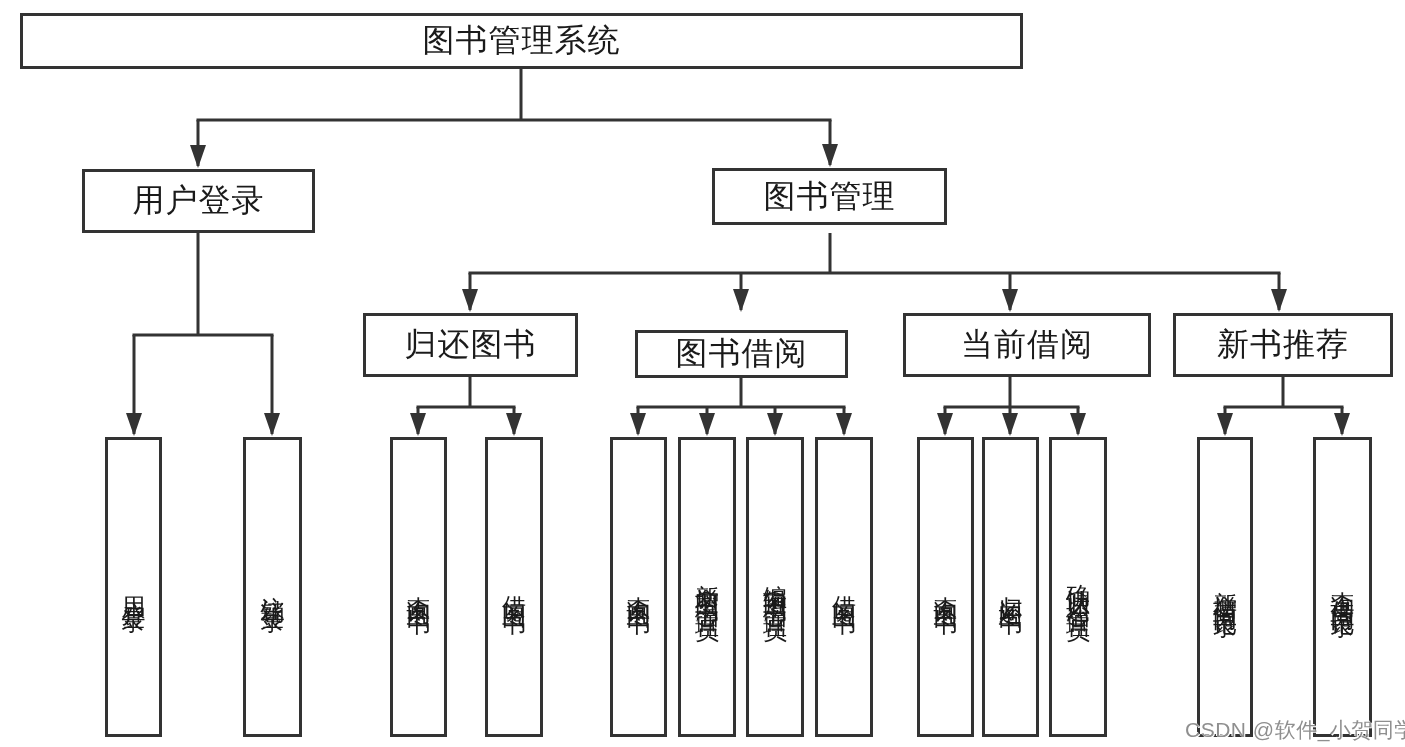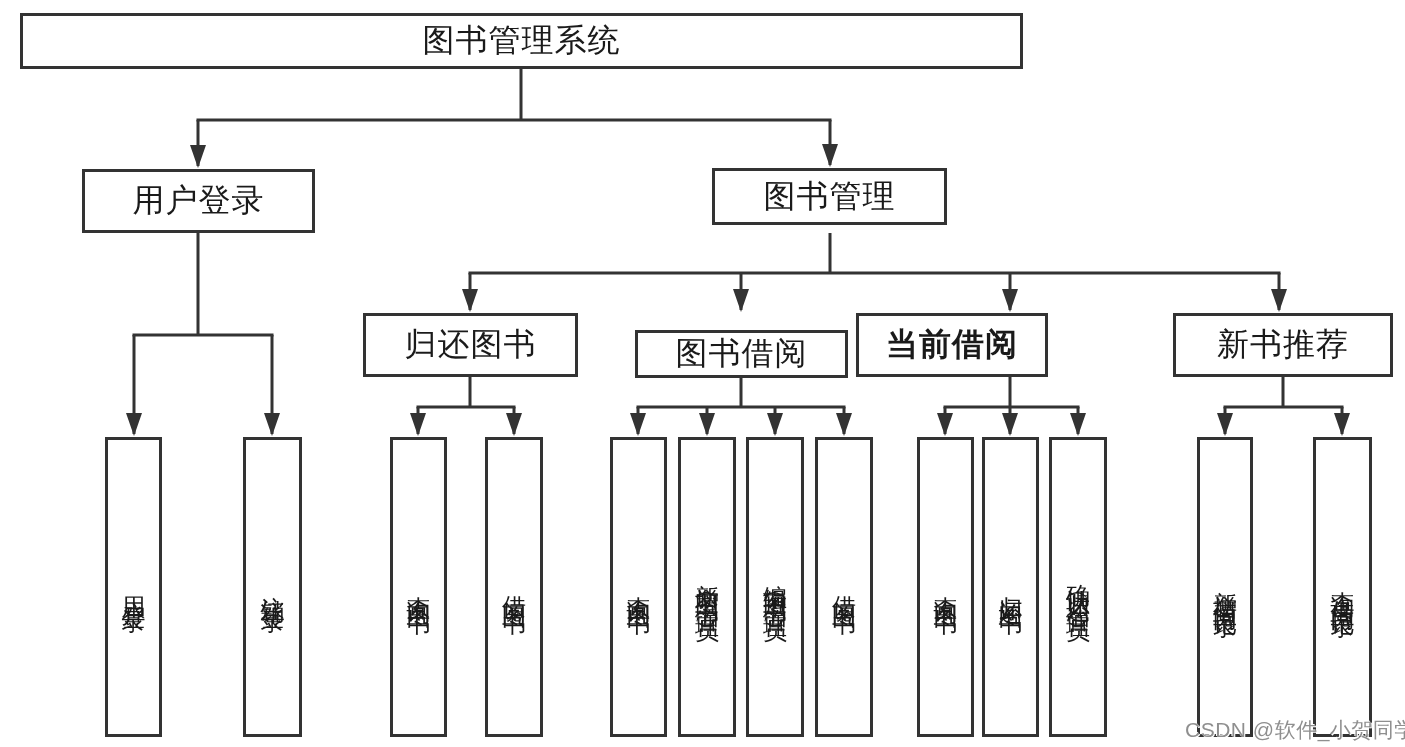--- a/index.html
+++ b/index.html
@@ -36,21 +36,21 @@
     letter-spacing: 1px;
     white-space: nowrap;
     z-index: 2;
   }
   
   .n-root     { left: 20px;   top: 13px;  width: 1003px; height: 56px; }
   .n-user     { left: 82px;   top: 169px; width: 233px;  height: 64px; }
   .n-bookmgmt { left: 712px;  top: 168px; width: 235px;  height: 57px; }
   .n-l3-0     { left: 363px;  top: 313px; width: 215px;  height: 64px; }
   .n-l3-1     { left: 635px;  top: 330px; width: 213px;  height: 48px; }
-  .n-l3-2     { left: 856px;  top: 313px; width: 192px;  height: 64px; font-weight: bold; }
+  .n-l3-2     { left: 903px;  top: 313px; width: 248px;  height: 64px; }
   .n-l3-3     { left: 1173px; top: 313px; width: 220px;  height: 64px; }
   
   .leaf {
     top: 437px;
     height: 300px;
     writing-mode: vertical-rl;
     text-orientation: mixed;
     font-size: 24px;
     letter-spacing: 5px;
     line-height: 1;

